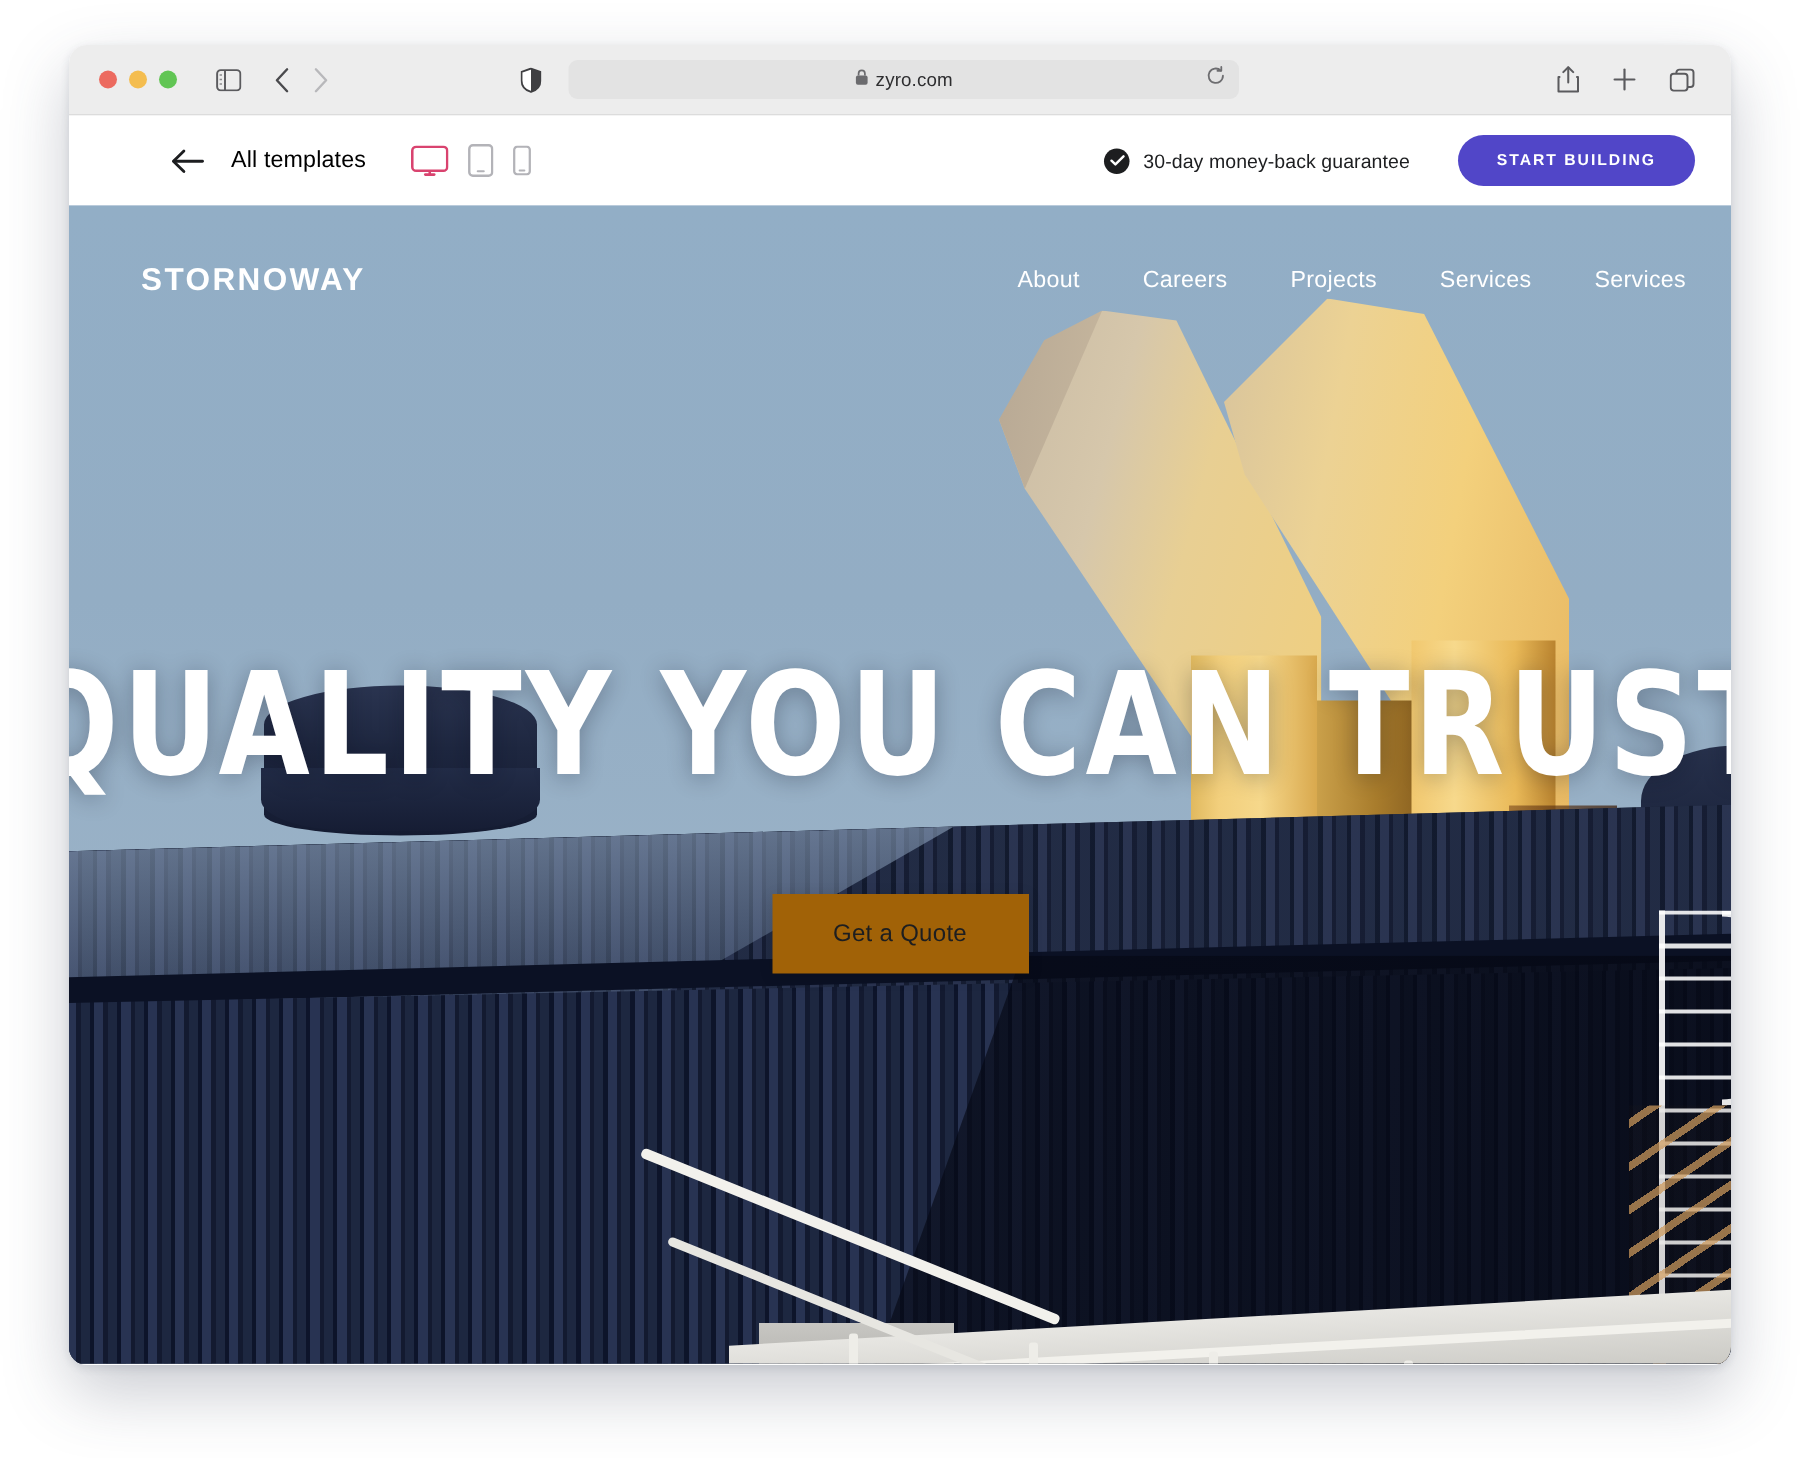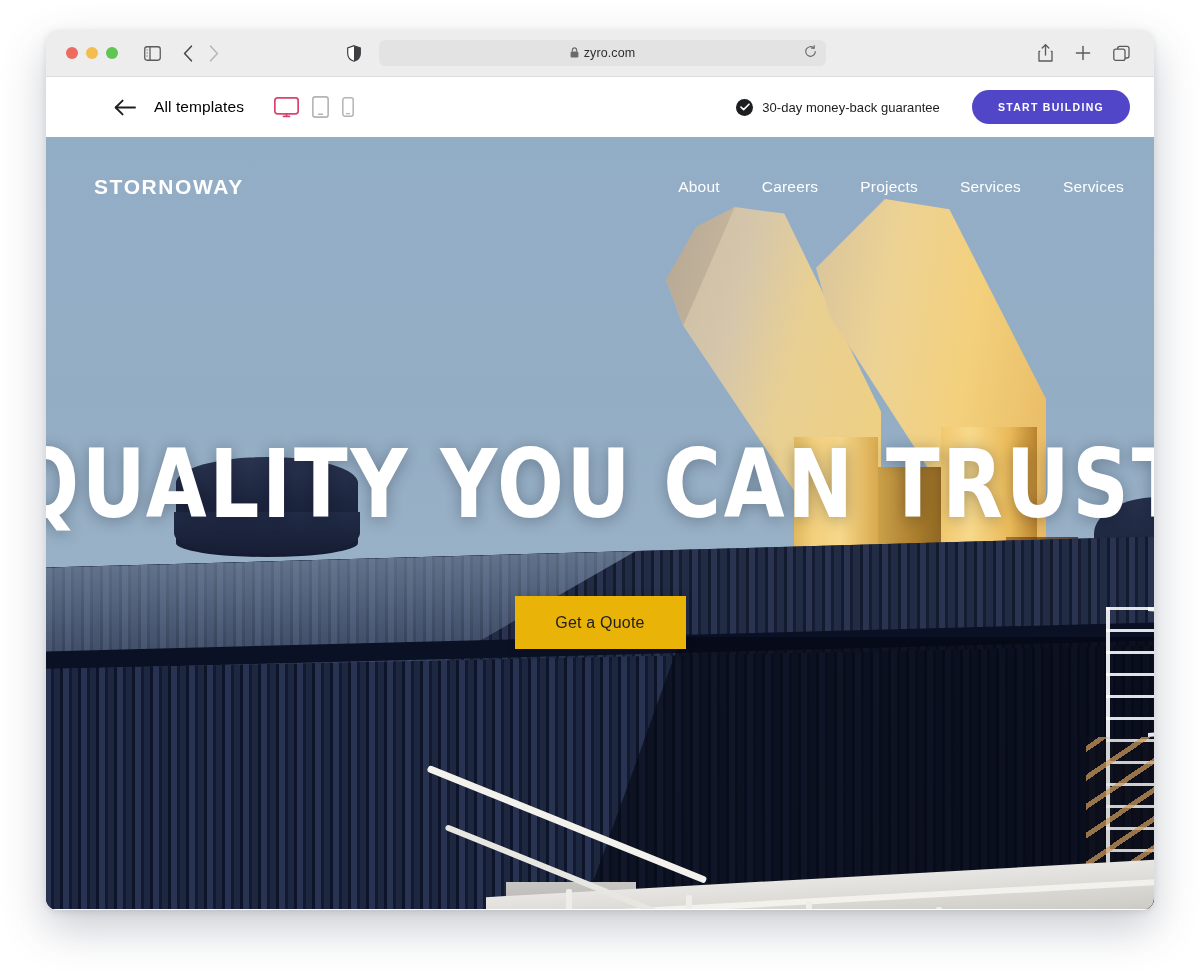--- a/index.html
+++ b/index.html
@@ -444,21 +444,21 @@
     font-size: 95px;
     font-weight: bold;
     letter-spacing: 3px;
     line-height: 1;
     transform: scaleX(0.92);
     white-space: nowrap;
     text-shadow: 0 2px 16px rgba(10,14,30,0.30);
   }
   .hero-cta {
     margin-top: 64px;
-    background: #eab308;
+    background: #a16207;
     color: #1d1e20;
     border: none;
     width: 171px;
     height: 53px;
     font-family: "Liberation Sans", sans-serif;
     font-size: 16px;
     letter-spacing: 0.2px;
     cursor: pointer;
     box-shadow: 0 2px 10px rgba(0,0,0,0.12);
   }

